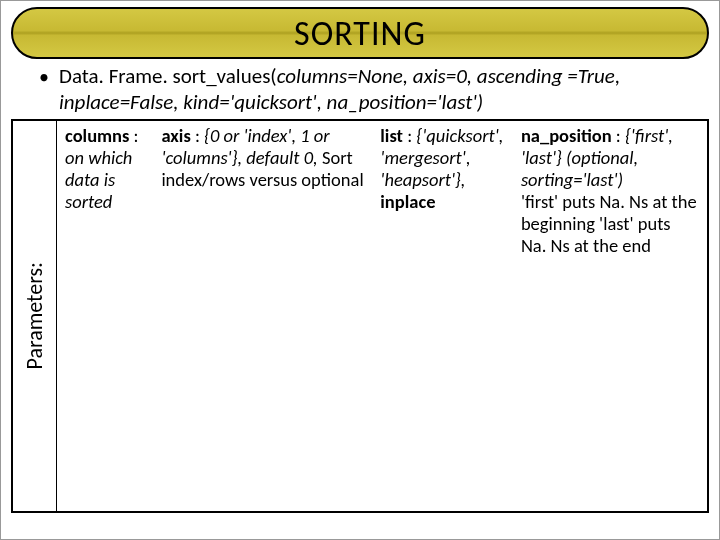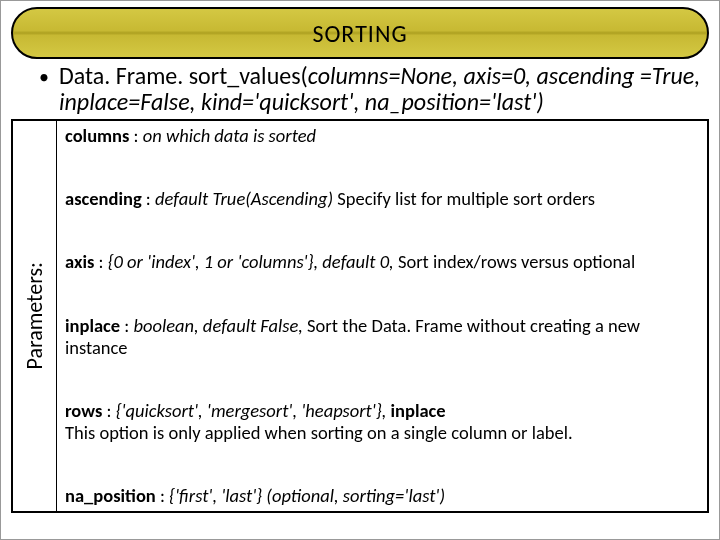--- a/index.html
+++ b/index.html
@@ -15,39 +15,39 @@
     margin: 6px 10px 4px 10px;
     height: 52px;
     border: 2px solid #000;
     border-radius: 26px;
     background: linear-gradient(to bottom, #d4c843 0%, #c7b933 45%, #ada020 50%, #c7b933 55%, #d4c843 100%);
     display: flex;
     align-items: center;
     justify-content: center;
   }
   .title-bar span {
-    font-size: 24px;
+    font-size: 34px;
     font-weight: 400;
     color: #000;
     letter-spacing: 1px;
   }
   .signature {
     margin: 2px 14px 4px 38px;
   }
   .bullet-row {
     display: flex;
     align-items: flex-start;
   }
   .bullet {
     font-size: 20px;
     margin-right: 10px;
     line-height: 28px;
   }
   .sig-text {
-    font-size: 24px;
+    font-size: 21px;
     color: #000;
     line-height: 26px;
   }
   .sig-text .ital { font-style: italic; }
   .content-box {
     margin: 4px 10px 8px 10px;
     border: 2px solid #000;
     display: flex;
     height: 394px;
   }
@@ -63,21 +63,21 @@
     writing-mode: vertical-rl;
     transform: rotate(180deg);
     font-size: 22px;
     font-weight: 400;
     color: #000;
   }
   .params {
     flex: 1;
     padding: 4px 8px 4px 8px;
     display: flex;
-    flex-direction: column;
+    flex-direction: row;
     justify-content: space-between;
   }
   .param {
     font-size: 18.5px;
     line-height: 22px;
     color: #000;
   }
   .param .pname { font-weight: 700; }
   .param .ital { font-style: italic; }
   .param .desc { font-weight: 400; }
@@ -101,35 +101,29 @@
 <div class="content-box">
   <div class="side-label">
     <span>Parameters:</span>
   </div>
   <div class="params">
 
     <div class="param">
       <span class="pname">columns</span><span> : </span><span class="ital">on which data is sorted</span><span class="desc"></span>
     </div>
 
-    <div class="param">
-      <span class="pname">ascending</span><span> : </span><span class="ital">default True(Ascending) </span><span class="desc">Specify list for multiple sort orders</span>
-    </div>
 
     <div class="param">
       <span class="pname">axis</span><span> : </span><span class="ital">{0 or 'index', 1 or 'columns'}, default 0, </span><span class="desc">Sort index/rows versus optional</span>
     </div>
 
-    <div class="param">
-      <span class="pname">inplace</span><span> : </span><span class="ital">boolean, default False, </span><span class="desc">Sort the Data. Frame without creating a new instance</span>
-    </div>
 
     <div class="param">
-      <span class="pname">rows</span><span> : </span><span class="ital">{'quicksort', 'mergesort', 'heapsort'}, </span><span class="pname">inplace</span><br>
-      <span class="desc">This option is only applied when sorting on a single column or label.</span>
+      <span class="pname">list</span><span> : </span><span class="ital">{'quicksort', 'mergesort', 'heapsort'}, </span><span class="pname">inplace</span><br>
     </div>
 
     <div class="param">
       <span class="pname">na_position</span><span> : </span><span class="ital">{'first', 'last'} (optional, sorting='last')</span><br>
+      <span class="desc">'first' puts Na. Ns at the beginning 'last' puts Na. Ns at the end</span>
     </div>
 
   </div>
 </div>
 
 </body></html>

